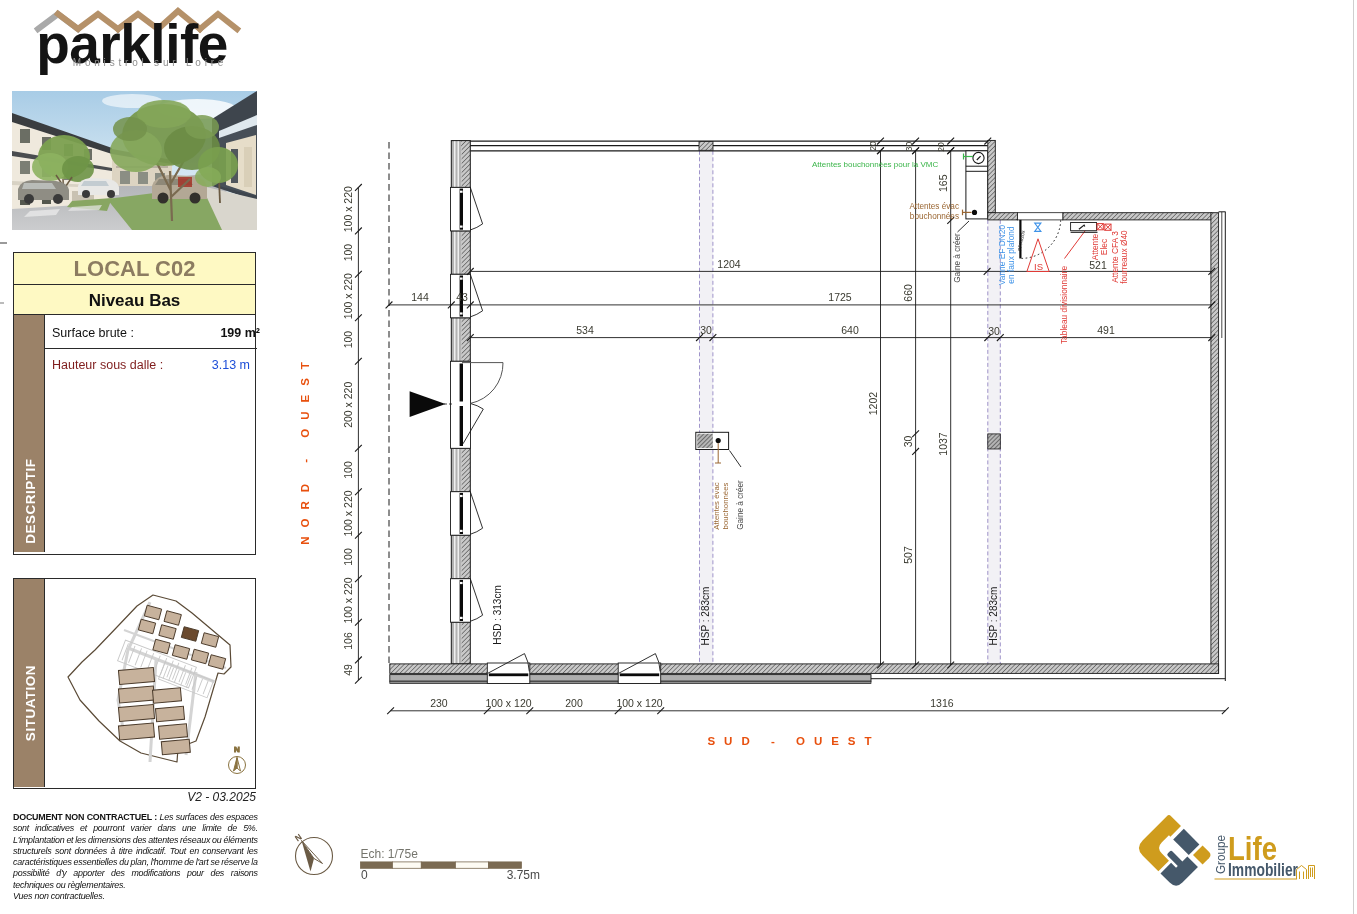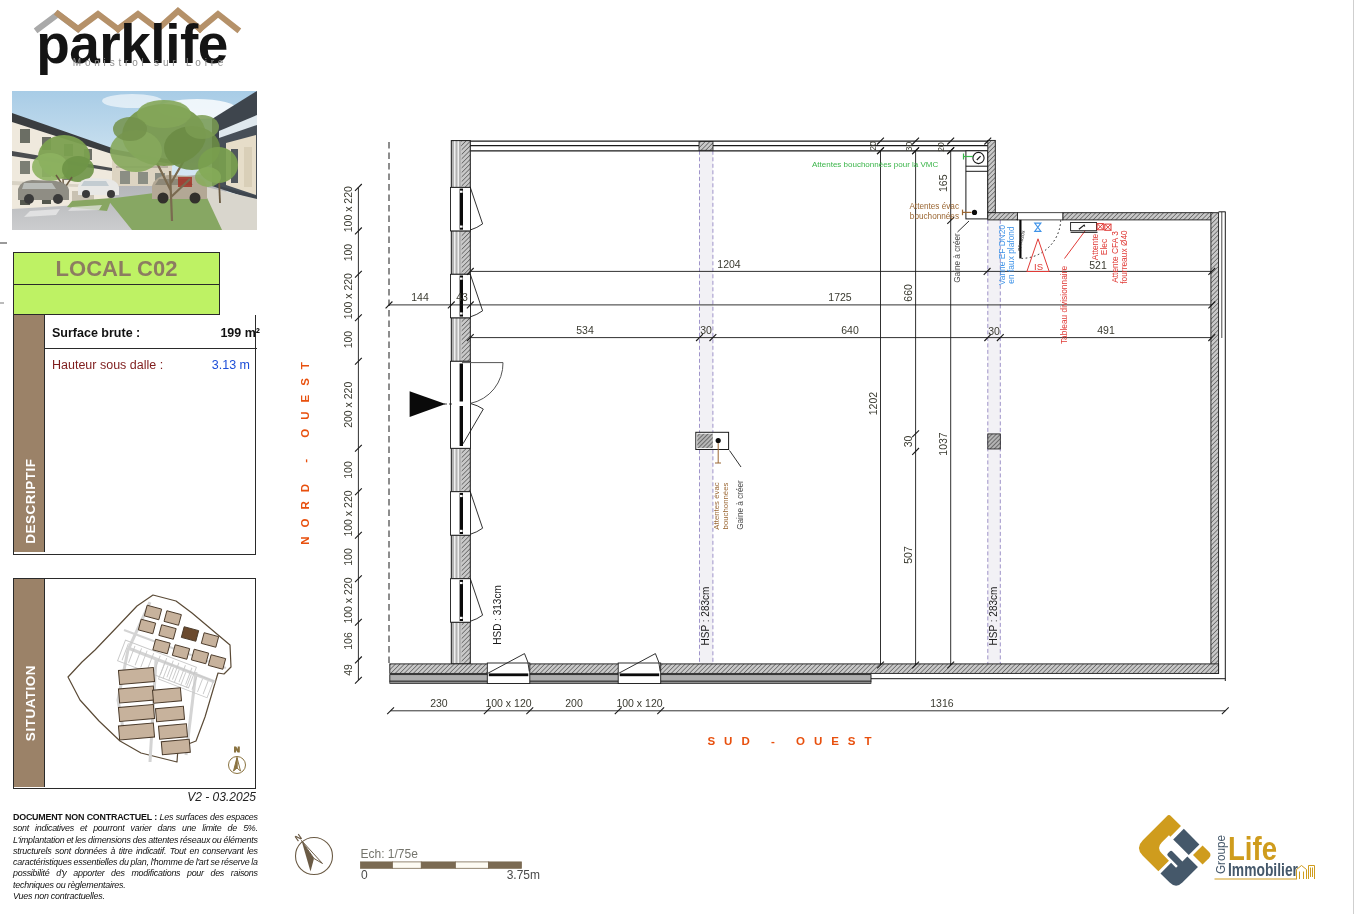--- a/index.html
+++ b/index.html
@@ -118,33 +118,34 @@
  <g>
   <path d="M208 112 L207 88" stroke="#6a5a42" stroke-width="1.8"></path>
   <ellipse cx="206" cy="74" rx="20" ry="18" fill="#79a04e" opacity="0.92"></ellipse>
   <ellipse cx="196" cy="86" rx="13" ry="10" fill="#86ac59" opacity="0.85"></ellipse>
  </g>
 
  <polygon points="18,120 48,118 44,124 12,126" fill="#e8e8e8" opacity="0.8"></polygon>
  <polygon points="60,116 90,114 87,119 56,120" fill="#e8e8e8" opacity="0.7"></polygon>
 </svg>
 
-<div class="abs" style="left:13px;top:252px;width:207px;height:63px;border:1.5px solid #2a2a2a;box-sizing:border-box;background:#bef264;">
+<div class="abs" style="left:13px;top:252px;width:243px;height:63px;border:1.5px solid #2a2a2a;box-sizing:border-box;background:#fef9c3;">
  <div style="height:31px;line-height:32px;text-align:center;font-size:22px;font-weight:bold;color:#8c7c61;border-bottom:1.4px solid #2a2a2a;">LOCAL C02</div>
 
+ <div style="height:30px;line-height:31px;text-align:center;font-size:17px;font-weight:bold;color:#111;">Niveau Bas</div>
 </div>
 
 <div class="abs" style="left:13px;top:315px;width:243px;height:240px;border:1.5px solid #2a2a2a;border-top:none;box-sizing:border-box;background:#fff;">
 
  <div class="abs" style="left:0;top:0;width:30px;height:237px;background:#9b8268;border-right:1.4px solid #2a2a2a;"></div>
  <div class="abs" style="left:-44.5px;top:171px;width:120px;height:30px;display:flex;align-items:center;justify-content:center;transform:rotate(-90deg);">
   <div style="white-space:nowrap;color:#fff;font-weight:bold;font-size:13.5px;letter-spacing:0.5px;">DESCRIPTIF</div>
  </div>
 
- <div class="abs" style="left:38px;top:11px;width:196px;font-size:12.5px;font-weight:bold;color:#111;">Surface brute :</div>
+ <div class="abs" style="left:38px;top:11px;width:196px;font-size:12.5px;font-weight:normal;color:#111;">Surface brute :</div>
  <div class="abs" style="left:30px;top:11px;width:206px;text-align:right;font-size:12.5px;font-weight:bold;color:#111;padding-left:10px;">199 m²</div>
  <div class="abs" style="left:30px;top:33px;width:213px;border-top:1.2px solid #2a2a2a;"></div>
 
  <div class="abs" style="left:38px;top:43px;width:196px;font-size:12.5px;color:#7f1d1d;">Hauteur sous dalle :</div>
  <div class="abs" style="left:30px;top:43px;width:206px;text-align:right;font-size:12.5px;color:#1d4ed8;">3.13 m</div>
 </div>
 
 <div class="abs" style="left:13px;top:578px;width:243px;height:211px;border:1.5px solid #2a2a2a;box-sizing:border-box;background:#fff;">
 
  <div class="abs" style="left:0;top:0;width:30px;height:208px;background:#9b8268;border-right:1.4px solid #2a2a2a;"></div>

